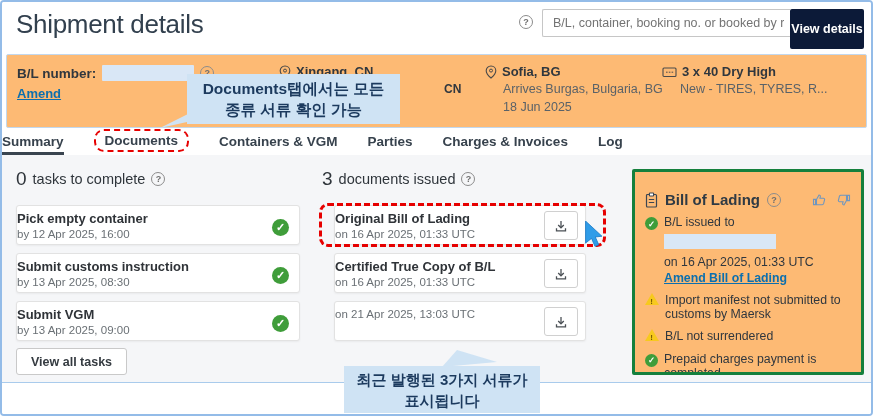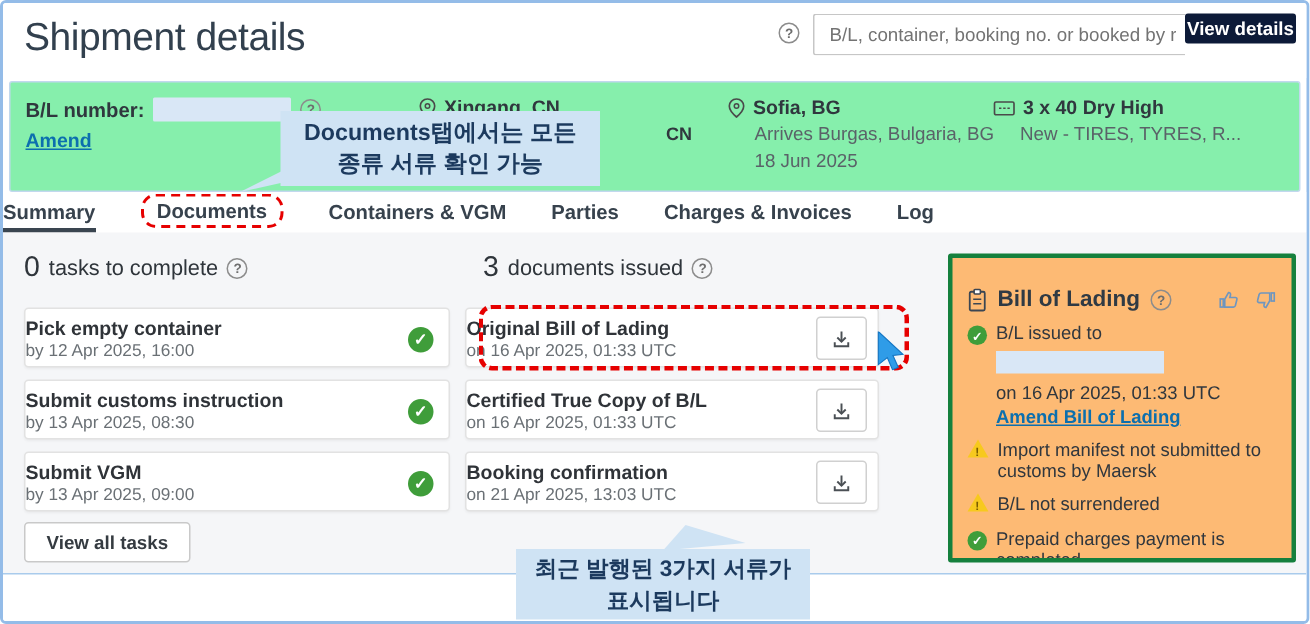--- a/index.html
+++ b/index.html
@@ -10,25 +10,25 @@
   
   .header { position:absolute; top:0; left:0; width:100%; height:50px; background:#fff; }
   .page-title { position:absolute; left:14px; top:7px; font-size:26px; font-weight:400; color:#32404e; letter-spacing:-0.3px; }
   .help-icon { display:inline-flex; width:14px; height:14px; border:1px solid #8c8c8c; border-radius:50%;
                color:#6e6e6e; font-size:9px; font-weight:700; align-items:center; justify-content:center; }
   .search-help { position:absolute; left:517px; top:13px; }
   .search-input { position:absolute; left:540px; top:7px; width:248px; height:28px; border:1px solid #c6c6c6;
                   border-right:none; border-radius:2px 0 0 2px; padding:0 6px 0 10px; font-size:12.5px; color:#333;
                   font-family:"Liberation Sans", sans-serif; }
   .search-input::placeholder { color:#737373; }
-  .view-details-btn { position:absolute; left:788px; top:7px; width:74px; height:20px; background:#0c1a38; color:#fff;
+  .view-details-btn { position:absolute; left:788px; top:7px; width:74px; height:40px; background:#0c1a38; color:#fff;
                   border:none; border-radius:2px; font-size:12.5px; font-weight:700; font-family:"Liberation Sans", sans-serif; cursor:pointer; }
 
   
-  .infobar { position:absolute; left:4px; top:52px; width:861px; height:74px; background:#86efac;
+  .infobar { position:absolute; left:4px; top:52px; width:861px; height:74px; background:#fdba74;
              border:1px solid #c2d8ee; border-radius:2px; }
   .bl-row { position:absolute; left:10px; top:10px; display:flex; align-items:center; gap:6px; }
   .bl-label { font-size:13.5px; font-weight:700; color:#30373e; }
   .redacted { width:92px; height:16px; background:#d9e7f6; border-radius:1px; }
   .amend-link { position:absolute; left:10px; top:31px; font-size:13px; font-weight:700; color:#0c6fae;
                 text-decoration:underline; }
   .loc-col { position:absolute; top:9px; font-size:12.5px; color:#5a6268; }
   .loc-head { display:flex; align-items:center; gap:5px; font-size:13px; font-weight:700; color:#30373e; }
   .loc-sub { margin-left:18px; margin-top:3px; line-height:14.5px; }
   .origin-col   { left:272px; }
@@ -54,21 +54,21 @@
   .col-heading .count { font-size:19px; font-weight:400; }
   .col-heading .htext { font-size:14.5px; font-weight:400; }
   .tasks-heading { left:14px; top:166px; }
   .docs-heading  { left:320px; top:166px; }
 
   .card { position:absolute; height:40px; background:#fff; border:1px solid #e2e2e2; border-radius:3px;
           box-shadow:0 1px 2px rgba(0,0,0,0.05); padding:5px 0; }
   .card .c-title { font-size:13px; font-weight:700; color:#2f3338; line-height:16px; }
   .card .c-sub   { font-size:11.5px; color:#6a7075; line-height:14px; }
   .task-card { left:14px; width:284px; }
-  .doc-card  { left:308px; width:276px; }
+  .doc-card  { left:332px; width:252px; }
   .check-badge { position:absolute; right:10px; top:11px; }
   .check-circle { display:inline-flex; width:17px; height:17px; border-radius:50%; background:#3f9d3a; color:#fff;
                   font-size:11px; align-items:center; justify-content:center; font-weight:700; }
   .dl-btn { position:absolute; right:7px; top:5px; width:34px; height:29px; background:#fff; border:1px solid #d0d0d0;
             border-radius:3px; display:flex; align-items:center; justify-content:center; cursor:pointer; }
   .view-all-btn { position:absolute; left:14px; top:346px; height:27px; padding:0 14px; background:#fff;
             border:1px solid #c9c9c9; border-radius:3px; font-size:12.5px; font-weight:700; color:#353b41;
             font-family:"Liberation Sans", sans-serif; cursor:pointer; }
 
   .dashed-highlight { position:absolute; left:317px; top:201px; width:287px; height:44px;
@@ -240,21 +240,20 @@
       <div class="dl-btn">
         <svg width="14" height="14" viewBox="0 0 14 14">
           <line x1="7" y1="2" x2="7" y2="8.6" stroke="#4b5055" stroke-width="1.3"></line>
           <polyline points="4.2,6 7,8.8 9.8,6" fill="none" stroke="#4b5055" stroke-width="1.3"></polyline>
           <path d="M2.5 9.2 v2.6 h9 v-2.6" fill="none" stroke="#4b5055" stroke-width="1.3"></path>
         </svg>
       </div>
     </div>
 
     <div class="card doc-card" style="top: 299px;">
-      <div class="c-title">Booking confirmation</div>
       <div class="c-sub">on 21 Apr 2025, 13:03 UTC</div>
       <div class="dl-btn">
         <svg width="14" height="14" viewBox="0 0 14 14">
           <line x1="7" y1="2" x2="7" y2="8.6" stroke="#4b5055" stroke-width="1.3"></line>
           <polyline points="4.2,6 7,8.8 9.8,6" fill="none" stroke="#4b5055" stroke-width="1.3"></polyline>
           <path d="M2.5 9.2 v2.6 h9 v-2.6" fill="none" stroke="#4b5055" stroke-width="1.3"></path>
         </svg>
       </div>
     </div>
   </div>

